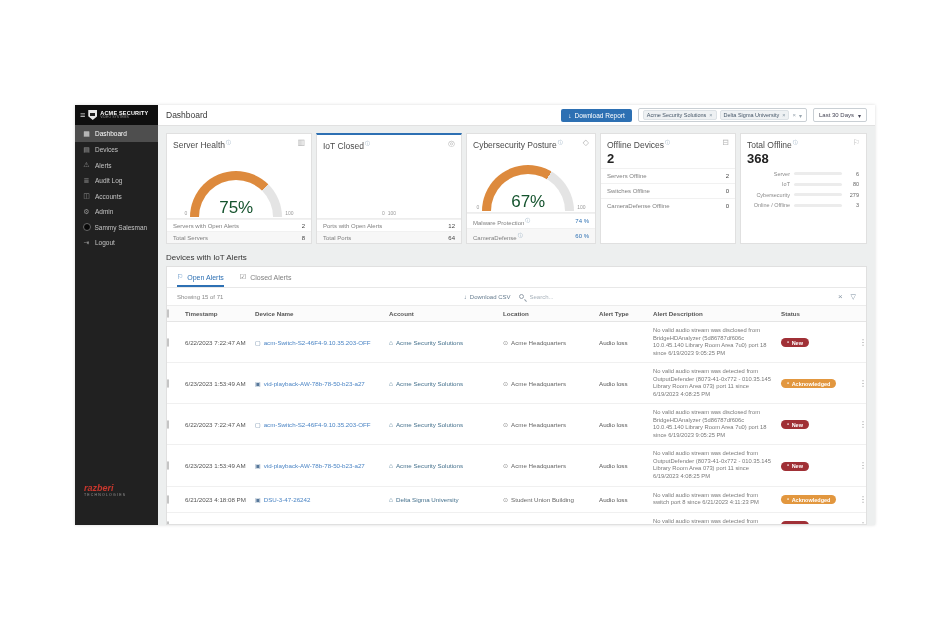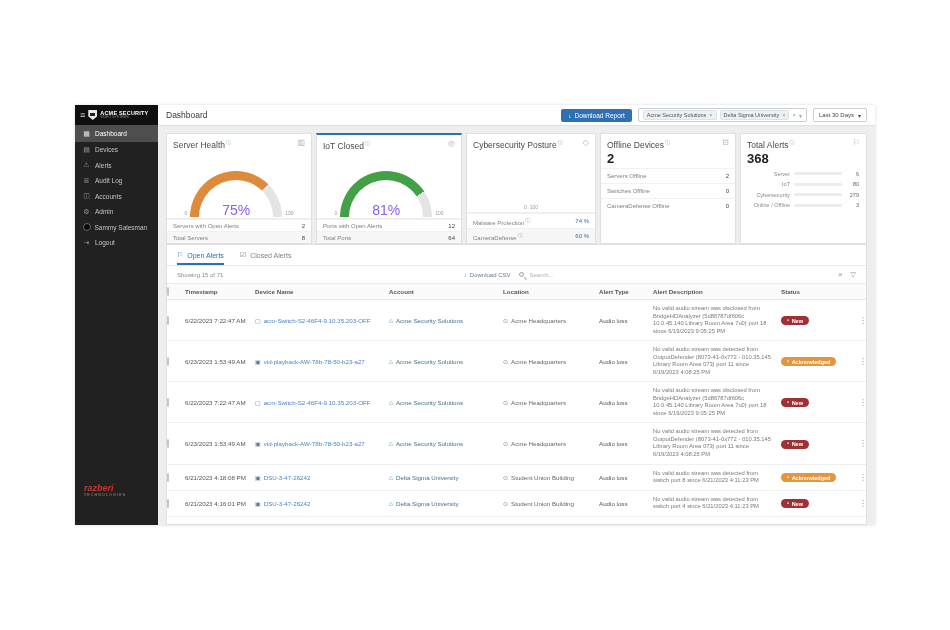--- a/index.html
+++ b/index.html
@@ -50,21 +50,21 @@
   .w1{width:146px;}.w2{width:146px;}.w3{width:130px;}.w4{width:136px;}.w5{flex:1;}
   .card-h{display:flex;align-items:flex-start;justify-content:space-between;padding:5px 6px 0;}
   .card-t{font-size:8.5px;color:#4a4a4a;white-space:nowrap;}
   .inf{font-size:5px;color:#8fa8bd;vertical-align:super;margin-left:1px;}
   .corner{font-size:8px;color:#b3b3b3;line-height:1;}
   .gwrap{display:flex;justify-content:center;align-items:flex-end;gap:3px;flex:1;padding-bottom:1px;}
   .gnum{font-size:5px;color:#9a9a9a;margin-bottom:1px;}
   .gauge{position:relative;width:92px;height:46px;overflow:hidden;flex:none;}
   .arc{position:absolute;left:0;top:0;width:92px;height:92px;border-radius:50%;}
   .hole{position:absolute;left:9px;top:9px;width:74px;height:74px;border-radius:50%;background:#fff;}
-  .gval{position:absolute;left:0;right:0;bottom:-1px;text-align:center;font-size:14px;color:#8b5cf6;}
+  .gval{position:absolute;left:0;right:0;bottom:-1px;text-align:center;font-size:17px;color:#14532d;}
   .stats{border-top:1px solid #ededed;flex:none;}
   .srow{display:flex;justify-content:space-between;align-items:center;font-size:6px;color:#808080;
     padding:2.5px 6px;border-top:1px solid #f1f1f1;}
   .srow.gray{background:#f7f7f7;}
   .sval{color:#444;}
   .sval.blue{color:#2d70b3;}
   .bignum{font-size:13px;font-weight:bold;color:#222;padding:1px 6px 2px;}
   .orows .srow{padding:4px 6px;}
   .bars{padding:3px 7px 0;display:flex;flex-direction:column;gap:4.5px;}
   .brow{display:flex;align-items:center;gap:4px;font-size:5.5px;color:#8a8a8a;}
@@ -223,25 +223,20 @@
           </div>
         </div>
 
         <div class="card w2 sel">
           <div class="card-h">
             <span class="card-t"><span>IoT Closed</span><span class="inf">ⓘ</span></span>
             <span class="corner">◎</span>
           </div>
           <div class="gwrap">
             <span class="gnum">0</span>
-            <span class="gauge">
-              <span class="arc" style="background: conic-gradient(from 270deg, rgb(67, 160, 71) 0deg, rgb(67, 160, 71) 145.8deg, rgb(228, 228, 228) 145.8deg, rgb(228, 228, 228) 180deg, rgb(255, 255, 255) 180deg, rgb(255, 255, 255) 360deg);"></span>
-                <span class="hole"></span>
-              <span class="gval">81%</span>
-            </span>
             <span class="gnum">100</span>
           </div>
           <div class="stats">
             <div class="srow">
                 <span>Ports with Open Alerts</span>
                 <span class="sval">12</span>
               </div>
             <div class="srow gray">
                 <span>Total Ports</span>
                 <span class="sval">64</span>
@@ -249,20 +244,25 @@
           </div>
         </div>
 
         <div class="card w3">
           <div class="card-h">
             <span class="card-t"><span>Cybersecurity Posture</span><span class="inf">ⓘ</span></span>
             <span class="corner">◇</span>
           </div>
           <div class="gwrap">
             <span class="gnum">0</span>
+            <span class="gauge">
+              <span class="arc" style="background: conic-gradient(from 270deg, rgb(221, 138, 61) 0deg, rgb(221, 138, 61) 120.6deg, rgb(228, 228, 228) 120.6deg, rgb(228, 228, 228) 180deg, rgb(255, 255, 255) 180deg, rgb(255, 255, 255) 360deg);"></span>
+                <span class="hole"></span>
+              <span class="gval">67%</span>
+            </span>
             <span class="gnum">100</span>
           </div>
           <div class="stats">
             <div class="srow">
                 <span><span>Malware Protection</span><span class="inf">ⓘ</span></span>
                 <span class="sval blue">74 %</span>
               </div>
             <div class="srow gray">
                 <span><span>CameraDefense</span><span class="inf">ⓘ</span></span>
                 <span class="sval blue">60 %</span>
@@ -287,21 +287,21 @@
               </div>
             <div class="srow">
                 <span>CameraDefense Offline</span>
                 <span class="sval">0</span>
               </div>
           </div>
         </div>
 
         <div class="card w5">
           <div class="card-h">
-            <span class="card-t"><span>Total Alerts</span><span class="inf">ⓘ</span></span>
+            <span class="card-t"><span>Total Offline</span><span class="inf">ⓘ</span></span>
             <span class="corner">⚐</span>
           </div>
           <div class="bignum">368</div>
           <div class="bars">
             <div class="brow">
                 <span class="blabel">Server</span>
                 <span class="btrack"><span class="bfill" style="width: 2%;"></span></span>
                 <span class="bval">6</span>
               </div>
             <div class="brow">
@@ -316,20 +316,21 @@
               </div>
             <div class="brow">
                 <span class="blabel">Online / Offline</span>
                 <span class="btrack"><span class="bfill" style="width: 2%;"></span></span>
                 <span class="bval">3</span>
               </div>
           </div>
         </div>
       </div>
 
+      <div class="sect-title">Devices with IoT Alerts</div>
 
       <div class="tcard">
         <div class="tabs">
           <span class="tab on">
             <span>⚐</span>
             <span>Open Alerts</span>
           </span>
           <span class="tab">
             <span>☑</span>
             <span>Closed Alerts</span>

